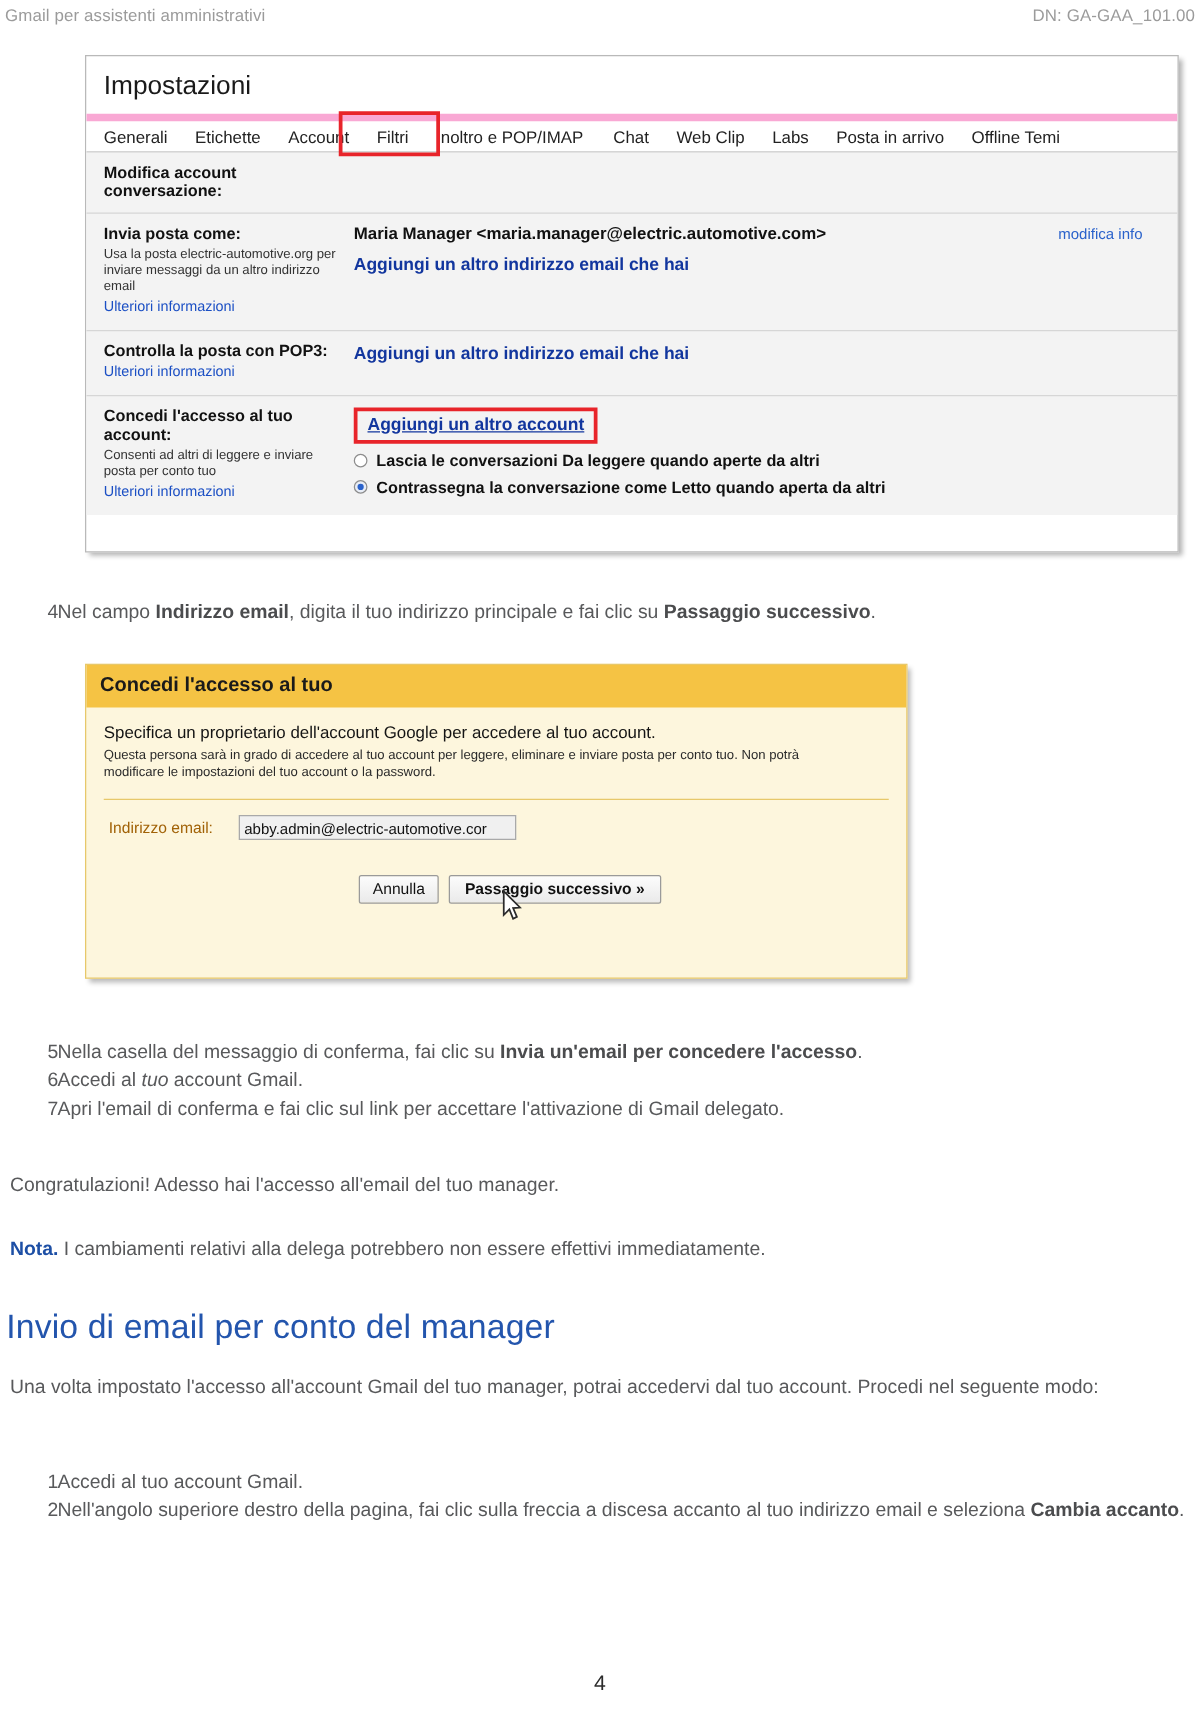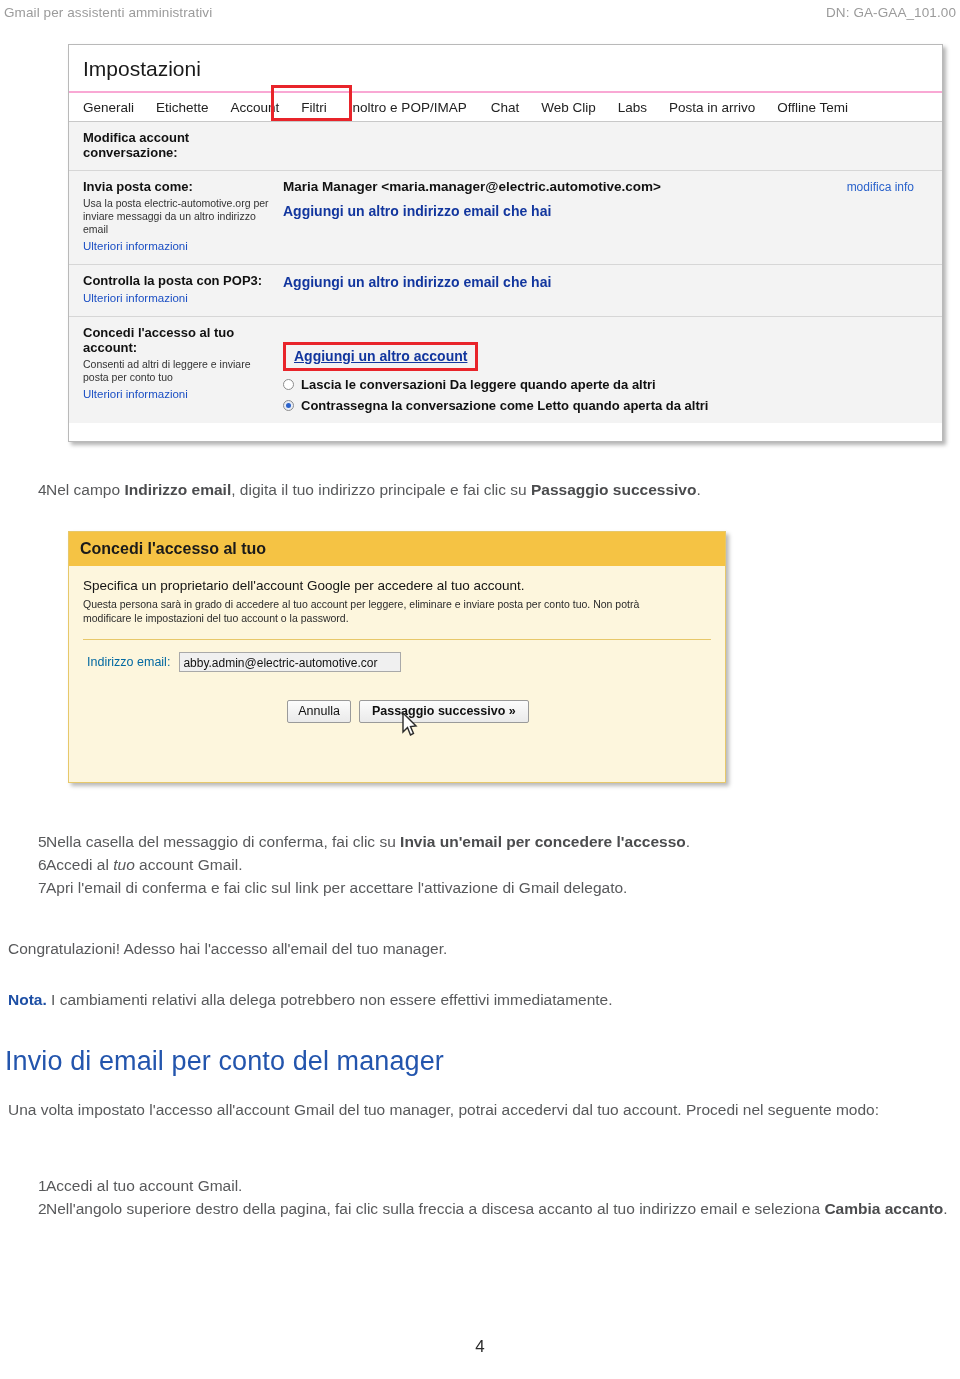--- a/index.html
+++ b/index.html
@@ -48,21 +48,21 @@
     overflow: hidden;
     filter: blur(0.18px);
   }
   .fig1-title {
     font-size: 21px;
     color: #1a1a1a;
     padding: 12px 0 10px 14px;
     font-family: "Liberation Sans", sans-serif;
   }
   .fig1-tabs {
-    border-top: 2px solid #f9a8d4;
+    border-top: 6px solid #f9a8d4;
     border-bottom: 1px solid #c8c8c8;
     background: #ffffff;
     display: flex;
     align-items: center;
     height: 31px;
     padding-left: 14px;
     position: relative;
   }
   .fig1-tabs .tab {
     font-size: 13.5px;
@@ -232,22 +232,22 @@
     margin: 14px 0 0 0;
   }
   .fig2-field {
     display: flex;
     align-items: center;
     margin-top: 12px;
     padding-left: 4px;
   }
   .fig2-field .fl {
     font-size: 12.5px;
-    color: #0369a1;
-    margin-right: 9px;
+    color: #a16207;
+    margin-right: 21px;
   }
   .fig2-field .fi {
     width: 222px;
     height: 20px;
     background: #f0f0f0;
     border: 1px solid #a9a9a9;
     font-size: 12px;
     color: #111;
     padding: 2px 3px;
     line-height: 16px;
@@ -376,21 +376,21 @@
     </div>
 
     <div class="frow">
       <div class="fcol-left">
         <div class="lbl-bold">Concedi l'accesso al tuo</div>
         <div class="lbl-bold">account:</div>
         <div class="lbl-small">Consenti ad altri di leggere e inviare posta per conto tuo</div>
         <a class="lnk lnk-sm">Ulteriori informazioni</a>
       </div>
       <div class="fcol-right">
-        <div style="margin-top:17px">
+        <div style="margin-top:1px">
           <span class="acct-highlight">
             <a class="btn-underline">Aggiungi un altro account</a>
           </span>
         </div>
         <div class="radio-row">
           <span class="rad"></span>
           <span>Lascia le conversazioni Da leggere quando aperte da altri</span>
         </div>
         <div class="radio-row">
           <span class="rad on"></span>

